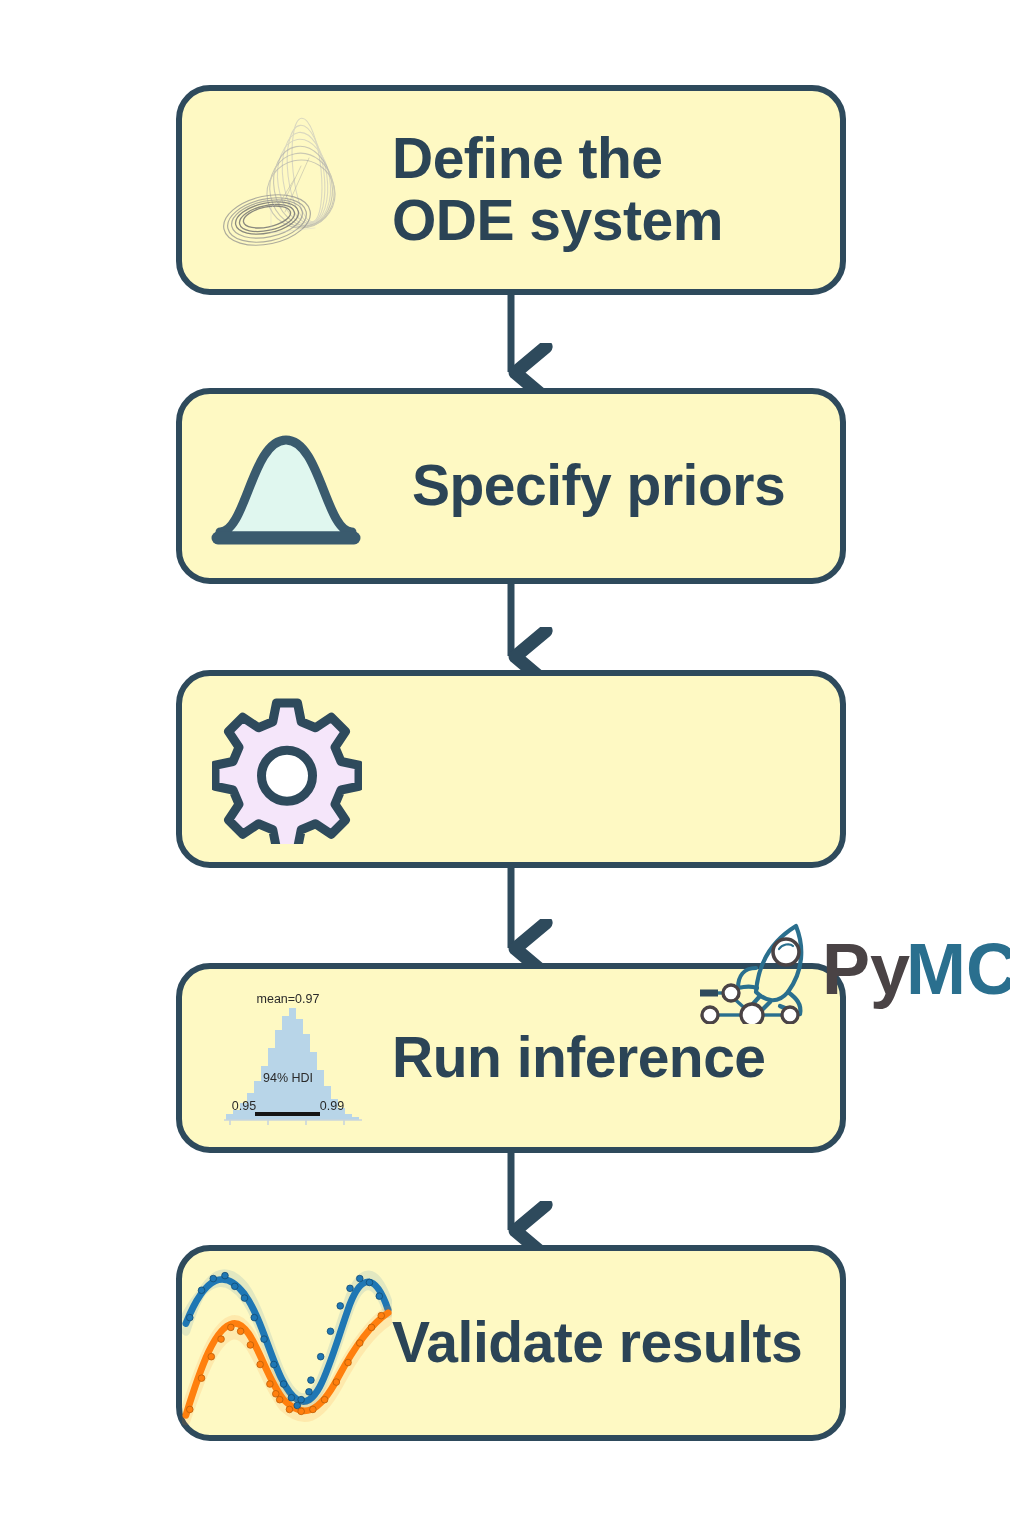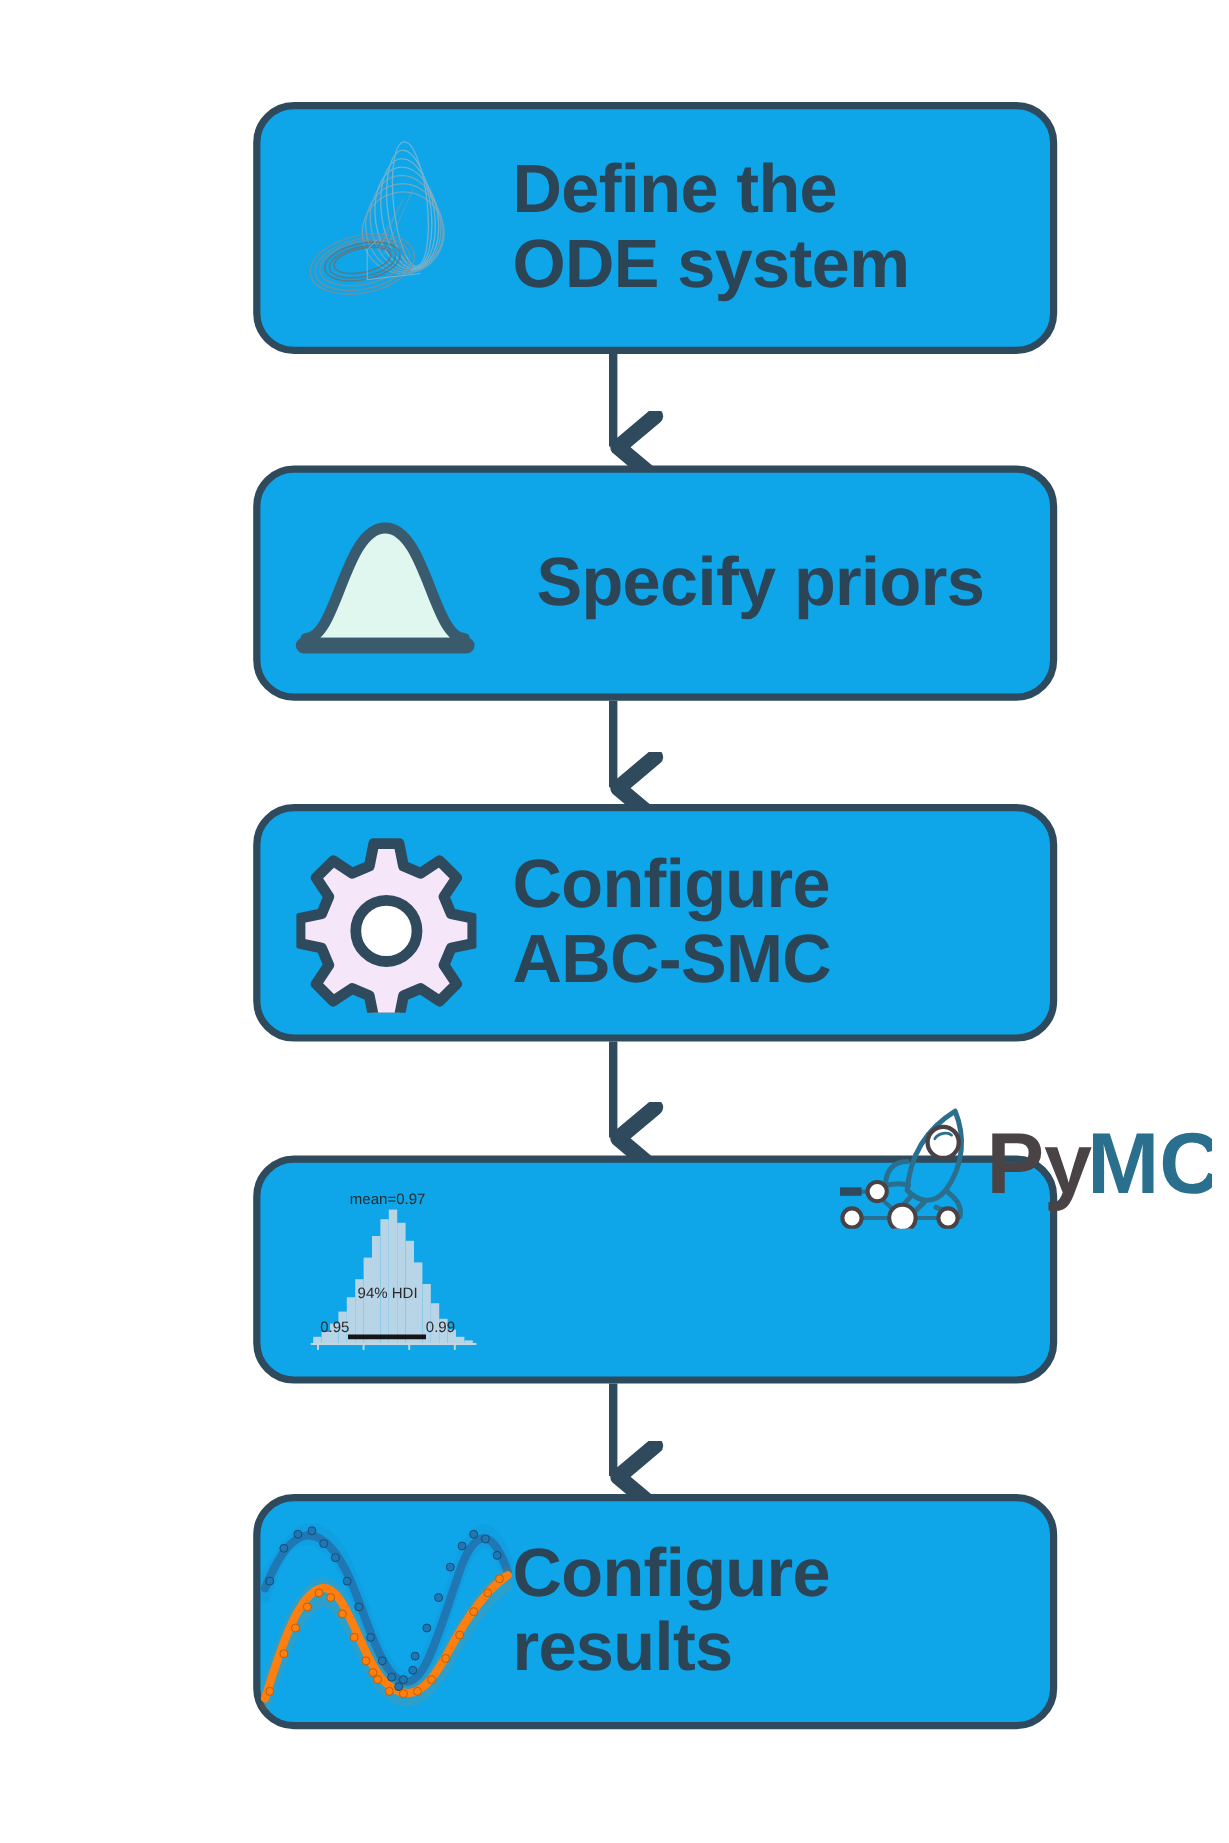--- a/index.html
+++ b/index.html
@@ -20,27 +20,26 @@
     left: 0; top: 0;
     width: 1024px;
     height: 1536px;
   }
 
   .step-box {
     position: absolute;
     left: 176px;
     width: 670px;
     box-sizing: border-box;
-    background: #0ea5e9;
+    background: #fef9c3;
     border: 6px solid #2e4a5c;
     border-radius: 34px;
     display: flex;
     align-items: center;
     z-index: 2;
-    margin-left: 35px;
   }
 
   .step-icon {
     flex: 0 0 auto;
     width: 210px;
     display: flex;
     align-items: flex-start;
     justify-content: center;
     text-decoration: underline;
   }
@@ -157,22 +156,20 @@
   <div class="step-box" id="box-2">
     <div class="step-icon">
       <svg class="icon-svg" width="150" height="150" viewBox="0 0 100 100" xmlns="http://www.w3.org/2000/svg">
         <path d="M43 6 L57 6 L59.5 18.5 L69 22.5 L79.5 15.5 L89 25 L82 35.5 L86 45 L98 47.5
                  L98 61.5 L86 64 L82 73.5 L89 84 L79.5 93.5 L69 86.5 L59.5 90.5 L57 103
                  L43 103 L40.5 90.5 L31 86.5 L20.5 93.5 L11 84 L18 73.5 L14 64 L2 61.5
                  L2 47.5 L14 45 L18 35.5 L11 25 L20.5 15.5 L31 22.5 L40.5 18.5 Z" fill="#f5e6fa" stroke="#2e4a5c" stroke-width="6" stroke-linejoin="round"></path>
         <circle cx="50" cy="54.5" r="17" fill="#ffffff" stroke="#2e4a5c" stroke-width="6"></circle>
       </svg>
     </div>
-    <div class="step-label">Configure
-ABC-SMC</div>
   </div>
 
   <div class="step-box" id="box-3">
     <div class="step-icon">
       <svg class="icon-svg" width="175" height="145" viewBox="0 0 175 145" xmlns="http://www.w3.org/2000/svg">
         <g fill="#b8d5e8">
           <rect x="26" y="128" width="7" height="6"></rect>
           <rect x="33" y="124" width="7" height="10"></rect>
           <rect x="40" y="117" width="7" height="17"></rect>
           <rect x="47" y="107" width="7" height="27"></rect>
@@ -199,20 +196,21 @@
           <line x1="106" y1="134" x2="106" y2="139"></line>
           <line x1="144" y1="134" x2="144" y2="139"></line>
         </g>
         <line x1="55" y1="128" x2="120" y2="128" stroke="#151515" stroke-width="4" stroke-linecap="butt"></line>
         <text x="88" y="17" font-family="'Liberation Sans', sans-serif" font-size="12.5" fill="#2a2a2a" text-anchor="middle">mean=0.97</text>
         <text x="88" y="96" font-family="'Liberation Sans', sans-serif" font-size="12.5" fill="#2a2a2a" text-anchor="middle">94% HDI</text>
         <text x="44" y="124" font-family="'Liberation Sans', sans-serif" font-size="12.5" fill="#2a2a2a" text-anchor="middle">0.95</text>
         <text x="132" y="124" font-family="'Liberation Sans', sans-serif" font-size="12.5" fill="#2a2a2a" text-anchor="middle">0.99</text>
       </svg>
     </div>
+    <div class="step-label">Run inference</div>
   </div>
 
   <div class="step-box" id="box-4">
     <div class="step-icon">
       <svg class="icon-svg" width="215" height="165" viewBox="0 0 215 165" xmlns="http://www.w3.org/2000/svg">
         <g fill="none" stroke-linecap="round">
           <g stroke="#1f77b4" stroke-width="9" opacity="0.12">
             <path d="M4 62 C24 10 44 4 64 30 C86 60 96 126 118 140 C140 154 152 96 172 40 C184 10 198 8 211 46"></path>
             <path d="M4 54 C24 16 44 10 64 36 C86 66 96 130 118 144 C140 156 152 102 172 46 C184 16 198 14 211 52"></path>
             <path d="M4 70 C24 6 44 0 64 24 C86 54 96 122 118 136 C140 150 152 90 172 34 C184 6 198 2 211 40"></path>
@@ -266,21 +264,21 @@
             <circle cx="146" cy="140" r="3.4"></circle>
           <circle cx="158" cy="122" r="3.4"></circle>
             <circle cx="170" cy="102" r="3.4"></circle>
           <circle cx="182" cy="82" r="3.4"></circle>
             <circle cx="194" cy="66" r="3.4"></circle>
           <circle cx="204" cy="54" r="3.4"></circle>
             <circle cx="96" cy="134" r="3.4"></circle>
         </g>
       </svg>
     </div>
-    <div class="step-label">Configure results</div>
+    <div class="step-label">Validate results</div>
   </div>
 
   <div class="pymc-logo">
     <svg width="310" height="108" viewBox="0 0 310 108" xmlns="http://www.w3.org/2000/svg">
       <g>
         <g fill="none" stroke="#2a6f8e" stroke-width="4.2" stroke-linecap="round" stroke-linejoin="round">
           <path d="M56 76 C58 50 70 26 96 10 C104 30 104 54 88 76 C78 88 66 86 56 76 Z"></path>
           <path d="M56 52 C44 52 38 60 38 72 C46 70 52 70 57 72"></path>
           <path d="M88 76 C96 82 102 88 100 98 C92 94 84 92 80 90"></path>
           <path d="M60 80 L44 98"></path>

